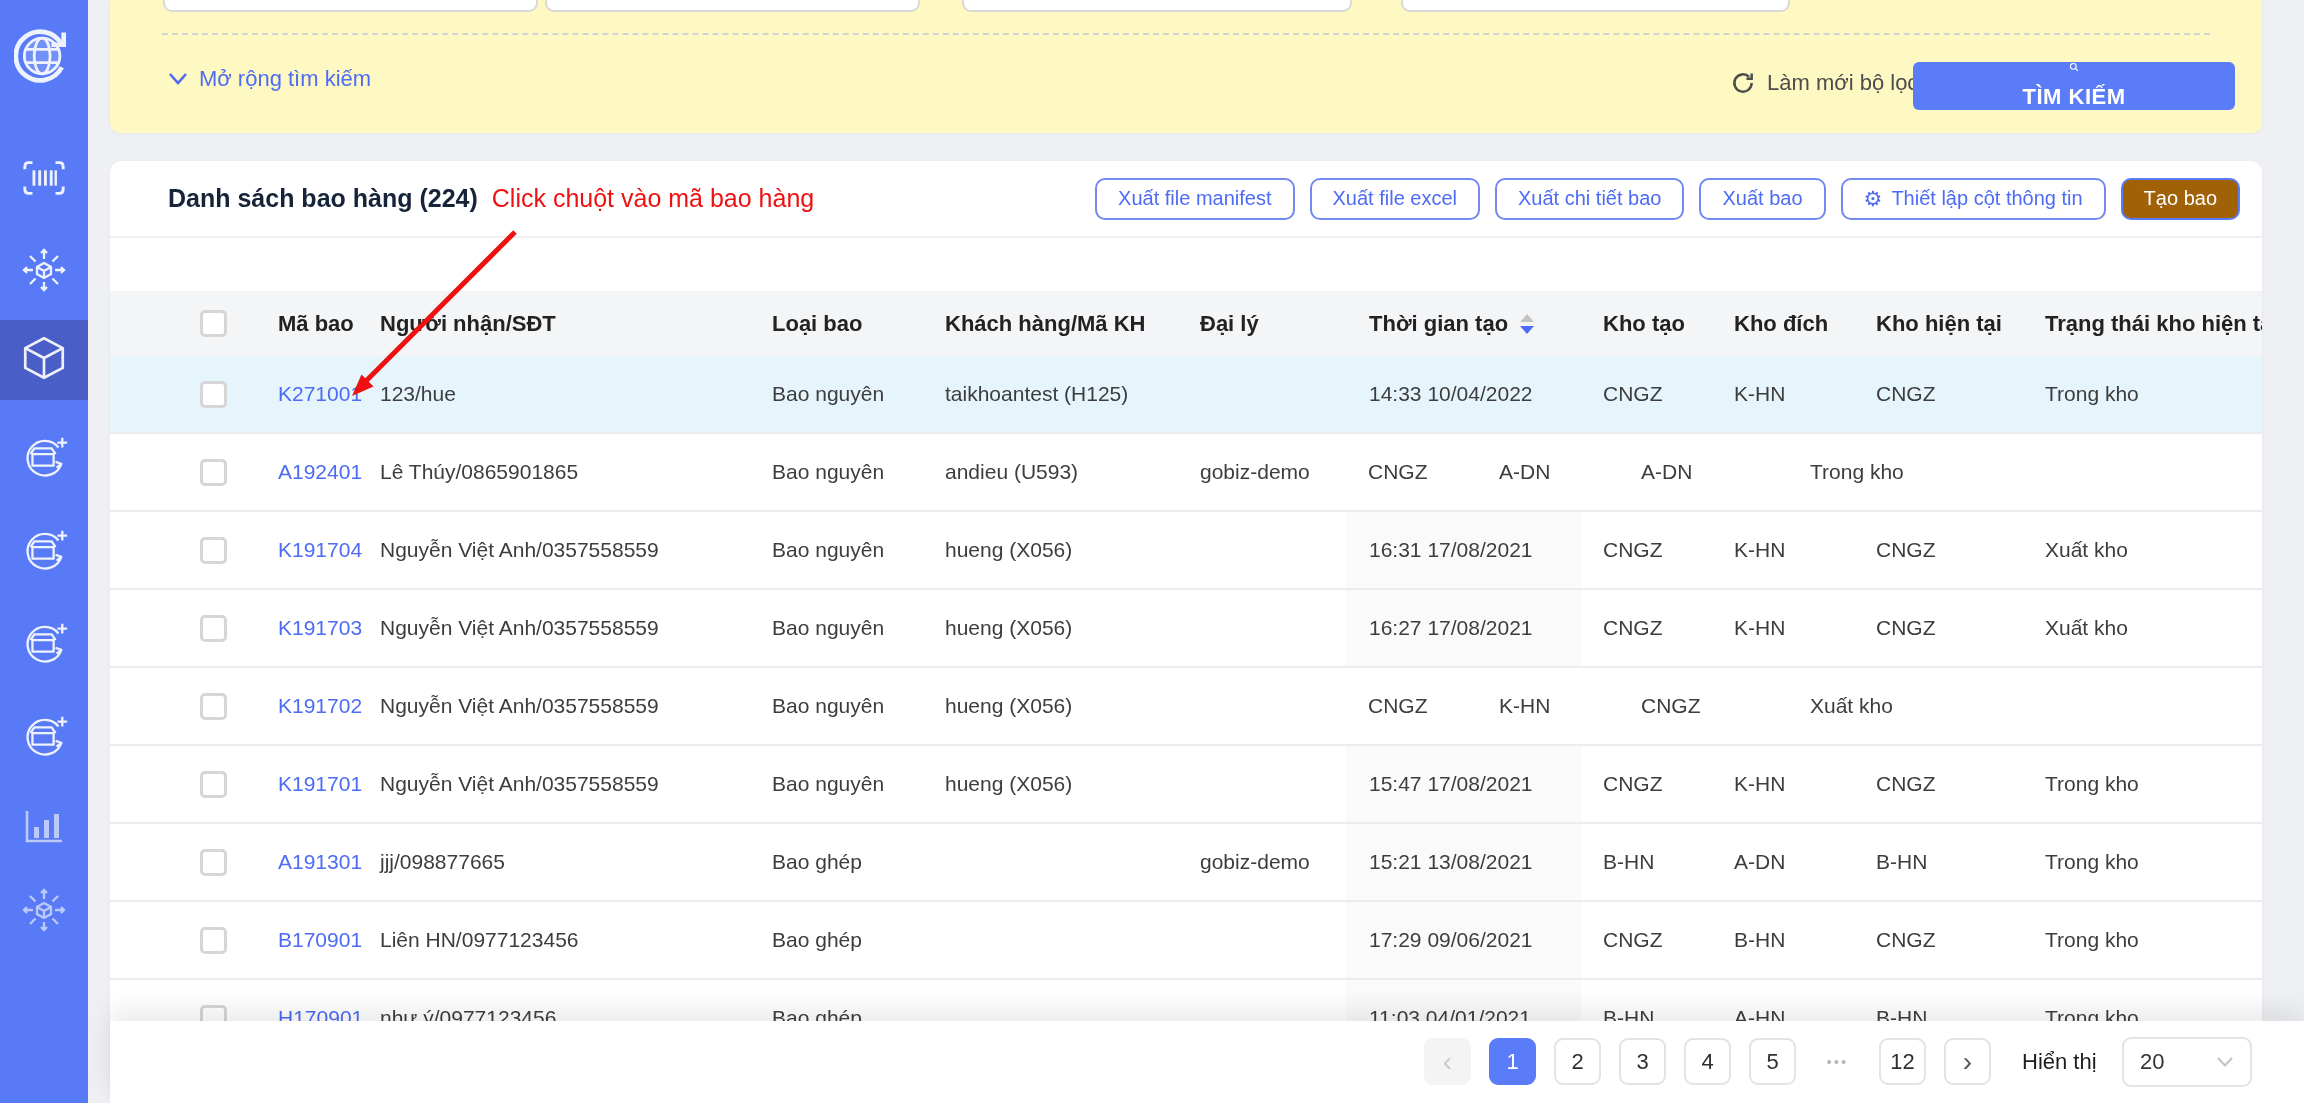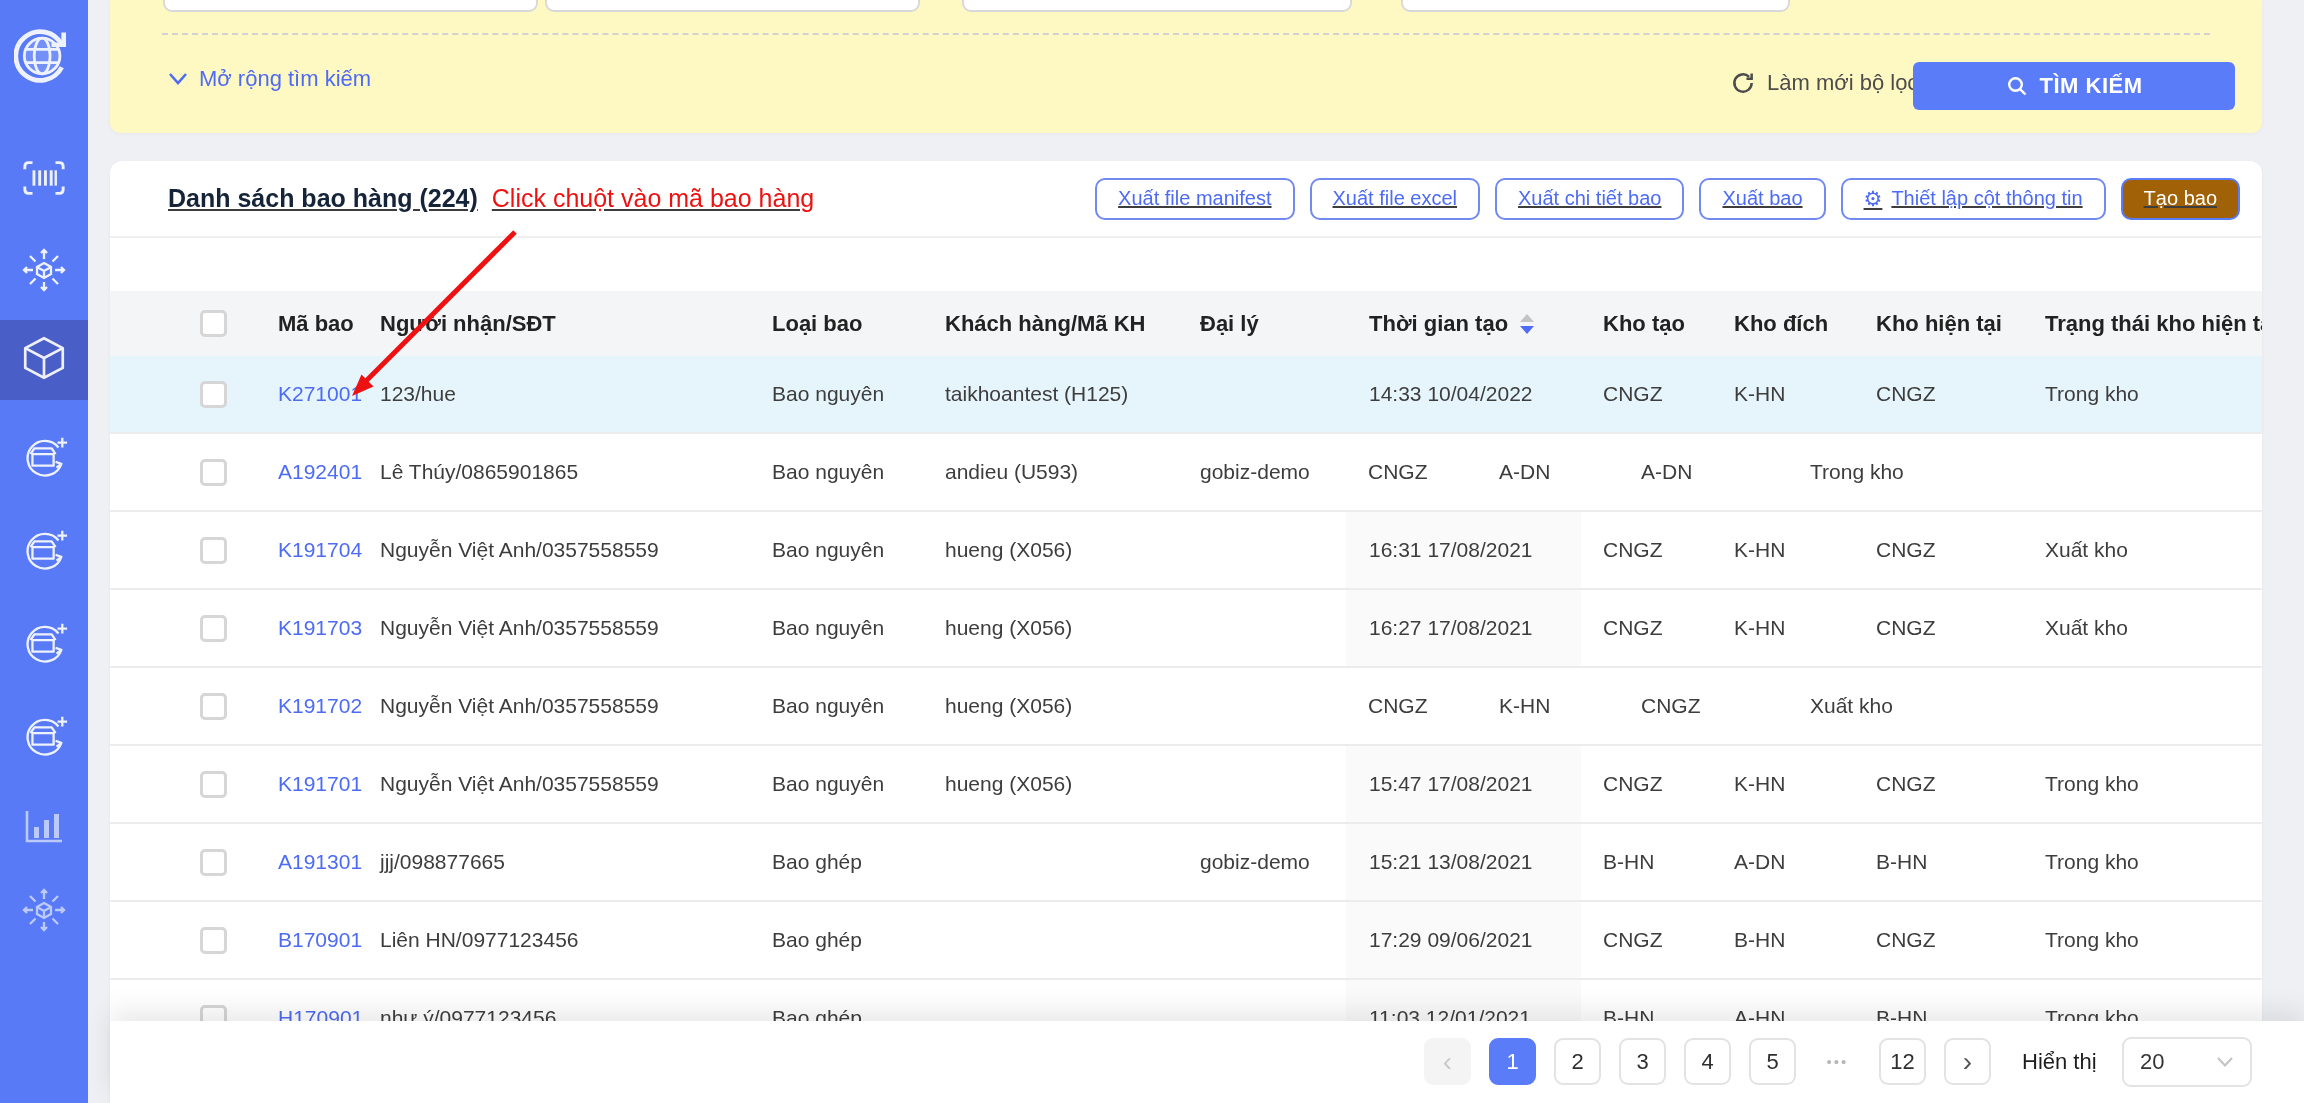--- a/index.html
+++ b/index.html
@@ -18,25 +18,25 @@
   .topcard { position:absolute; left:110px; top:0; width:2152px; height:133px; background:#fef9c3;
              border-radius:0 0 10px 10px; box-shadow:0 1px 4px rgba(0,0,0,.04); z-index:2; }
   .finput { position:absolute; top:-10px; height:22px; background:#fff; border:2px solid #d9d9d9; border-radius:9px; }
   .dash { position:absolute; left:52px; right:52px; top:33px; border-top:2px dashed #d2d2d2; }
   .expand { position:absolute; left:58px; top:66px; display:flex; align-items:center; gap:11px;
             color:#4d6bf5; font-size:22px; cursor:pointer; }
   .refresh { position:absolute; left:1620px; top:70px; display:flex; align-items:center; gap:11px;
              color:#4c4c4c; font-size:22px; cursor:pointer; }
   .searchbtn { position:absolute; left:1803px; top:62px; width:322px; height:48px; background:#5b7cf8;
                border:none; border-radius:6px; color:#fff; display:flex; align-items:center; justify-content:center;
-               gap:12px; font-size:22px; font-weight:bold; letter-spacing:.5px; cursor:pointer; }
+               gap:12px; font-size:22px; font-weight:bold; letter-spacing:.5px; cursor:pointer;flex-direction:column; }
   
   .maincard { position:absolute; left:110px; top:161px; width:2152px; height:942px; background:#fff;
               border-radius:12px 12px 0 0; box-shadow:0 1px 4px rgba(0,0,0,.04); overflow:hidden; z-index:2; }
-  .panel-head { height:77px; border-bottom:2px solid #f0f0f0; display:flex; align-items:center; padding:0 22px 0 58px;text-decoration:underline; }
+  .panel-head { height:77px; border-bottom:2px solid #f0f0f0; display:flex; align-items:center; padding:0 22px 0 58px; }
   .panel-title { font-size:25px; font-weight:bold; color:#152438; }
   .panel-note { margin-left:14px; font-size:25px; color:#ee1111; white-space:nowrap; }
   .actions { margin-left:auto; display:flex; gap:15px; }
   .abtn { height:42px; border:2px solid #7289ef; border-radius:10px; color:#4d6bf5; background:#fff;
           font-size:20px; font-family:inherit; display:flex; align-items:center; padding:0 21px; gap:9px;
           white-space:nowrap; cursor:pointer; }
   .abtn.primary { background:#a16207; color:#fff; border-color:#5b7cf8; }
   .gear { font-size:21px; line-height:1; }
   
   .t-head { margin-top:53px; height:65px; background:#f4f5f7; display:flex; align-items:stretch;
@@ -582,21 +582,21 @@
         <div class="cell c-type">
           <span>Bao ghép</span>
         </div>
         <div class="cell c-cust">
           <span></span>
         </div>
         <div class="cell c-agent">
           <span></span>
         </div>
         <div class="cell c-time">
-          <span>11:03 12/01/2021</span>
+          <span>11:03 04/01/2021</span>
         </div>
         <div class="cell c-ktao">
           <span>B-HN</span>
         </div>
         <div class="cell c-kdich">
           <span>A-HN</span>
         </div>
         <div class="cell c-khtai">
           <span>B-HN</span>
         </div>

